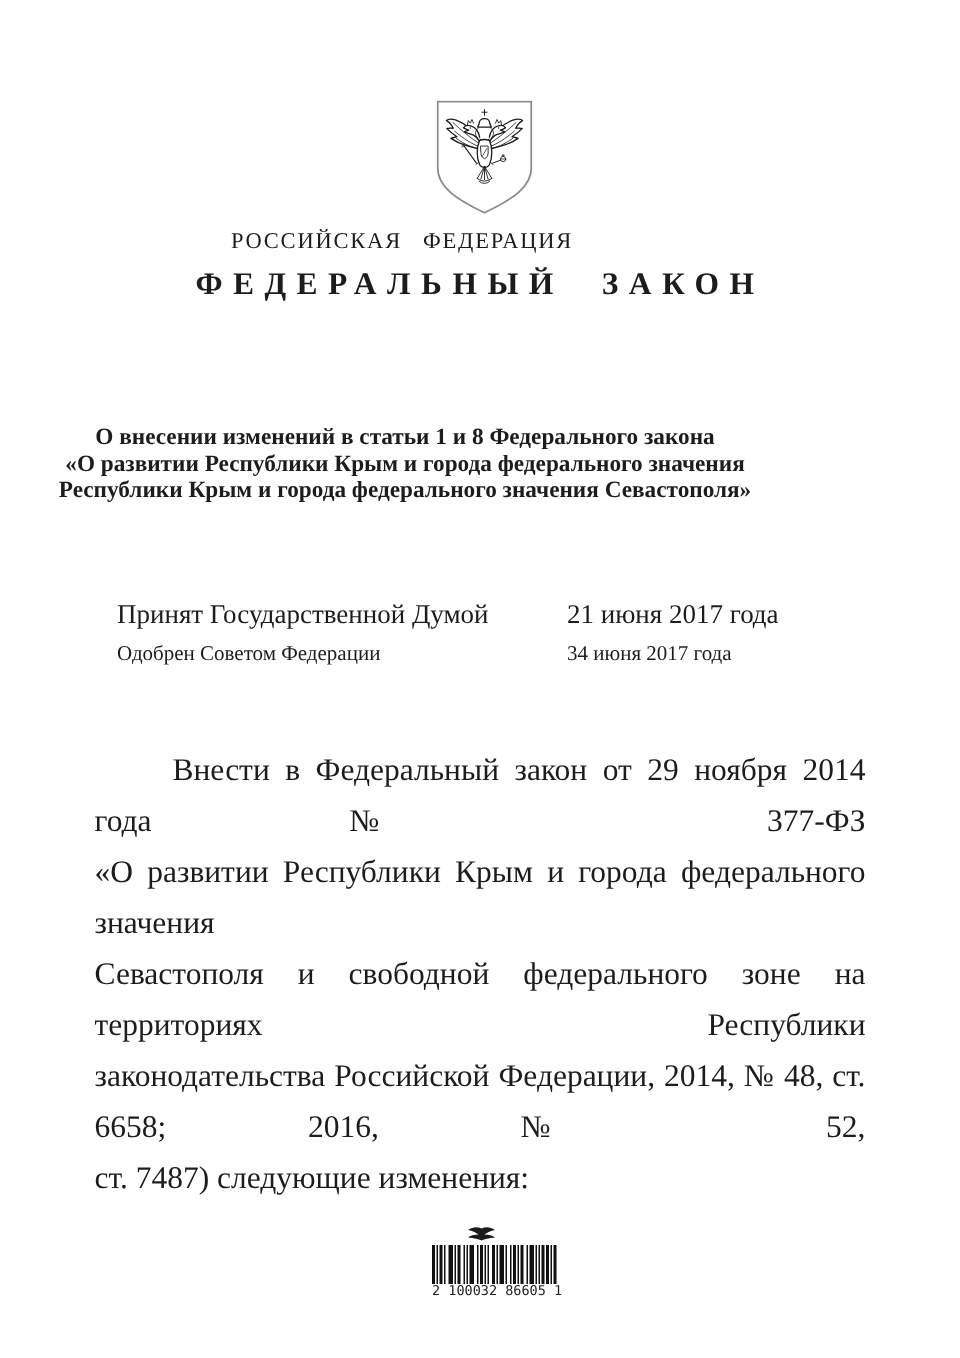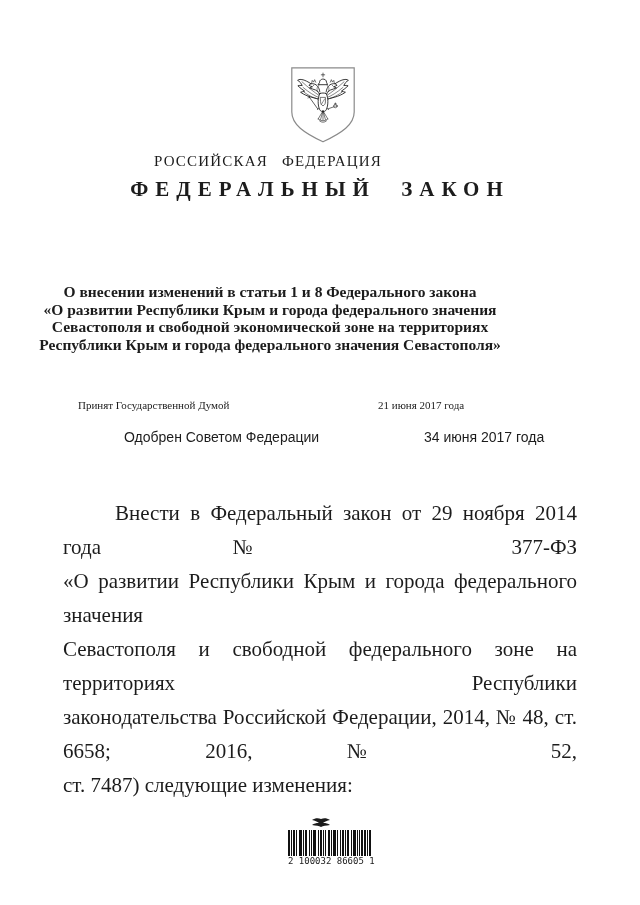--- a/index.html
+++ b/index.html
@@ -27,23 +27,23 @@
   }
 
   
   .law-title{
     left:0;top:283px;width:540px;text-align:center;
     font-weight:bold;font-size:15.5px;line-height:17.6px;
   }
 
   
   .adoption{left:78px;top:399px;width:470px;}
-  .adopt-row{position:relative;height:30px;font-size:11px;}
+  .adopt-row{position:relative;height:30px;font-size:18px;}
   .adopt-date{position:absolute;left:300px;top:0;}
-  .mono-style{font-family:Liberation Sans, sans-serif;font-size:14px;margin-left:46px;}
+  .mono-style{font-family:Liberation Serif, serif;font-size:14px;}
 
   
   .body-text{
     left:63px;top:496px;width:514px;
     font-size:21px;
   }
   .b-line{line-height:34px;text-align:justify;}
   .just{text-align-last:justify;}
   .ind1{text-indent:52px;}
   .ind2{text-indent:36px;}
@@ -108,21 +108,20 @@
     </g>
   </svg>
 </div>
 
 <div class="abs country-line">РОССИЙСКАЯ ФЕДЕРАЦИЯ</div>
 <div class="abs doctype-line">ФЕДЕРАЛЬНЫЙ ЗАКОН</div>
 
 <div class="abs law-title">
   <div>О внесении изменений в статьи 1 и 8 Федерального закона</div>
   <div>«О развитии Республики Крым и города федерального значения</div>
-  <div>Севастополя и свободной экономической зоне на территориях</div>
   <div>Республики Крым и города федерального значения Севастополя»</div>
 </div>
 
 <div class="abs adoption">
   <div class="adopt-row">
     <span>Принят Государственной Думой</span>
     <span class="adopt-date">21 июня 2017 года</span>
   </div>
   <div class="adopt-row mono-style">
     <span>Одобрен Советом Федерации</span>

